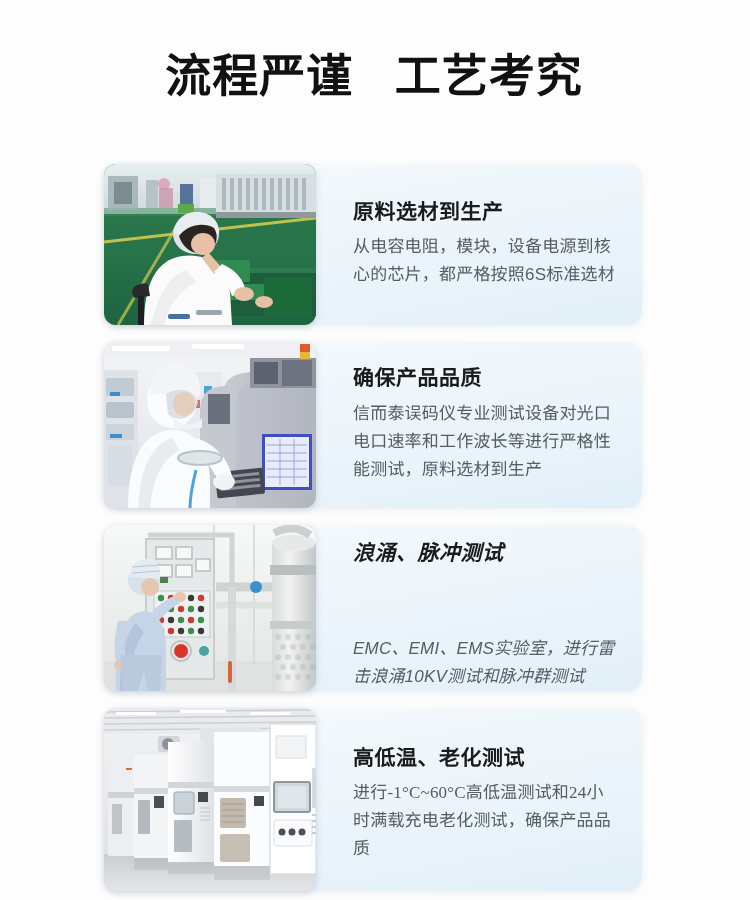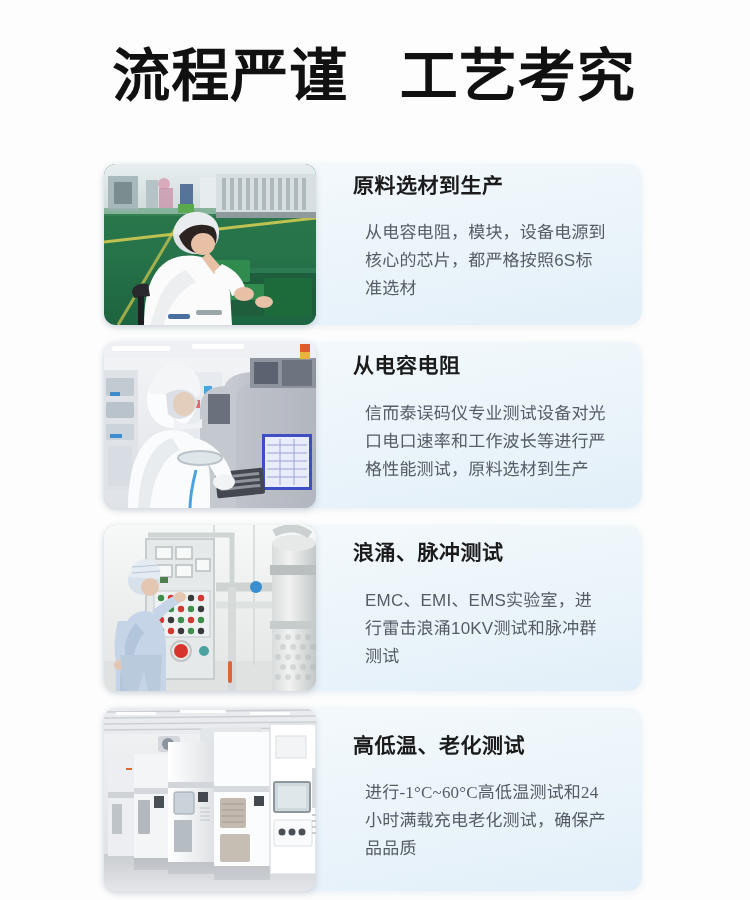--- a/index.html
+++ b/index.html
@@ -24,21 +24,21 @@
     box-sizing: border-box;
   }
 
   
   .page-title {
     position: absolute;
     top: 46px;
     left: 0;
     width: 748px;
     text-align: center;
-    font-size: 58px;
+    font-size: 46px;
     line-height: 60px;
     font-weight: 700;
     color: #111111;
     letter-spacing: 1px;
     white-space: pre;
   }
 
   
   .card-list {
     position: absolute;
@@ -94,26 +94,26 @@
     margin: 0 0 9px 0;
     line-height: 1.18;
     white-space: nowrap;
   }
 
   .card-desc {
     font-size: 17px;
     line-height: 28px;
     color: #565c63;
     letter-spacing: 0.2px;
-    margin: 12px;
+    margin: 0;
     max-width: 280px;
   }
 
   
-  .card-3 .card-body { justify-content: flex-start; padding-top: 16px; }
+  .card-3 .card-body { justify-content: space-between; padding-top: 16px; font-style: italic; }
   .card-4 .card-body { justify-content: center; padding-top: 10px; }
 </style>
 </head>
 <body>
 
 <div class="page">
 
   <div class="page-title">流程严谨   工艺考究</div>
 
   <div class="card-list">
@@ -281,21 +281,21 @@
 
           <path d="M92 96 C112 102 124 118 128 134 L114 140 C108 124 98 112 86 108 Z" fill="#fafbfc"></path>
           <ellipse cx="120" cy="140" rx="11" ry="8" fill="#f2f3f5"></ellipse>
 
           <ellipse cx="96" cy="116" rx="22" ry="7" fill="#dfe6ea" stroke="#b9c3c9" stroke-width="2"></ellipse>
 
           <path d="M92 128 C88 144 86 156 86 166" stroke="#4aa3e0" stroke-width="3" fill="none"></path>
         </svg>
       </div>
       <div class="card-body">
-        <h3 class="card-heading">从电容电阻</h3>
+        <h3 class="card-heading">确保产品品质</h3>
         <p class="card-desc">信而泰误码仪专业测试设备对光口电口速率和工作波长等进行严格性能测试，原料选材到生产</p>
       </div>
     </div>
 
     <div class="card card-3">
       <div class="card-photo">
         <svg viewBox="0 0 212 166" preserveAspectRatio="xMidYMid slice" aria-hidden="true">
           <defs>
             <linearGradient id="g3bg" x1="0" y1="0" x2="0" y2="1">
               <stop offset="0" stop-color="#f7f8f8"></stop>

